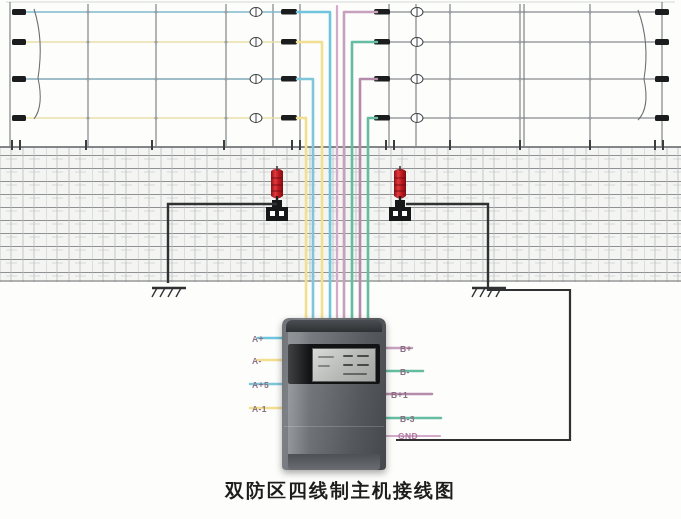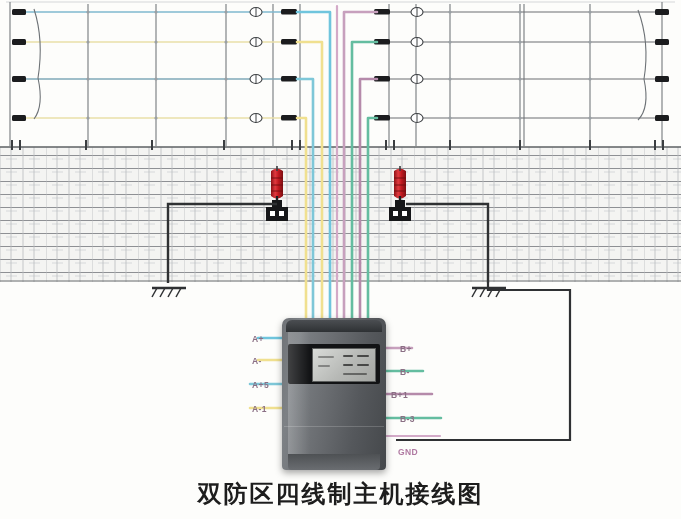--- a/index.html
+++ b/index.html
@@ -24,21 +24,21 @@
     width: 681px;
     height: 519px;
   }
   .caption {
     position: absolute;
     left: 0;
     top: 478px;
     width: 681px;
     text-align: center;
     font-family: "DejaVu Sans", "Liberation Sans", sans-serif;
-    font-size: 24px;
+    font-size: 19px;
     font-weight: 700;
     letter-spacing: 2px;
     color: #1d1d1d;
   }
   .term-label {
     position: absolute;
     font-family: "Liberation Sans", sans-serif;
     font-size: 8.5px;
     font-weight: 700;
     letter-spacing: 0.4px;
@@ -397,17 +397,17 @@
 
   <div class="term-label" style="left:252px; top:334px; color:#8a6f84;">A+</div>
   <div class="term-label" style="left:252px; top:356px; color:#8a6f84;">A-</div>
   <div class="term-label" style="left:252px; top:380px; color:#8a6f84;">A+5</div>
   <div class="term-label" style="left:252px; top:404px; color:#8a6f84;text-align:center;">A-1</div>
 
   <div class="term-label" style="left:400px; top:344px; color:#8a6f84;">B+</div>
   <div class="term-label" style="left:400px; top:367px; color:#8a6f84;">B-</div>
   <div class="term-label" style="left:391px; top:390px; color:#8a6f84;">B+1</div>
   <div class="term-label" style="left:400px; top:414px; color:#8a6f84;">B-3</div>
-  <div class="term-label" style="left:398px; top:431px; color:#b07aa2;margin-top:16px;">GND</div>
+  <div class="term-label" style="left:398px; top:431px; color:#b07aa2;">GND</div>
 
   <div class="caption">双防区四线制主机接线图</div>
 
 </div>
 
 </body></html>

